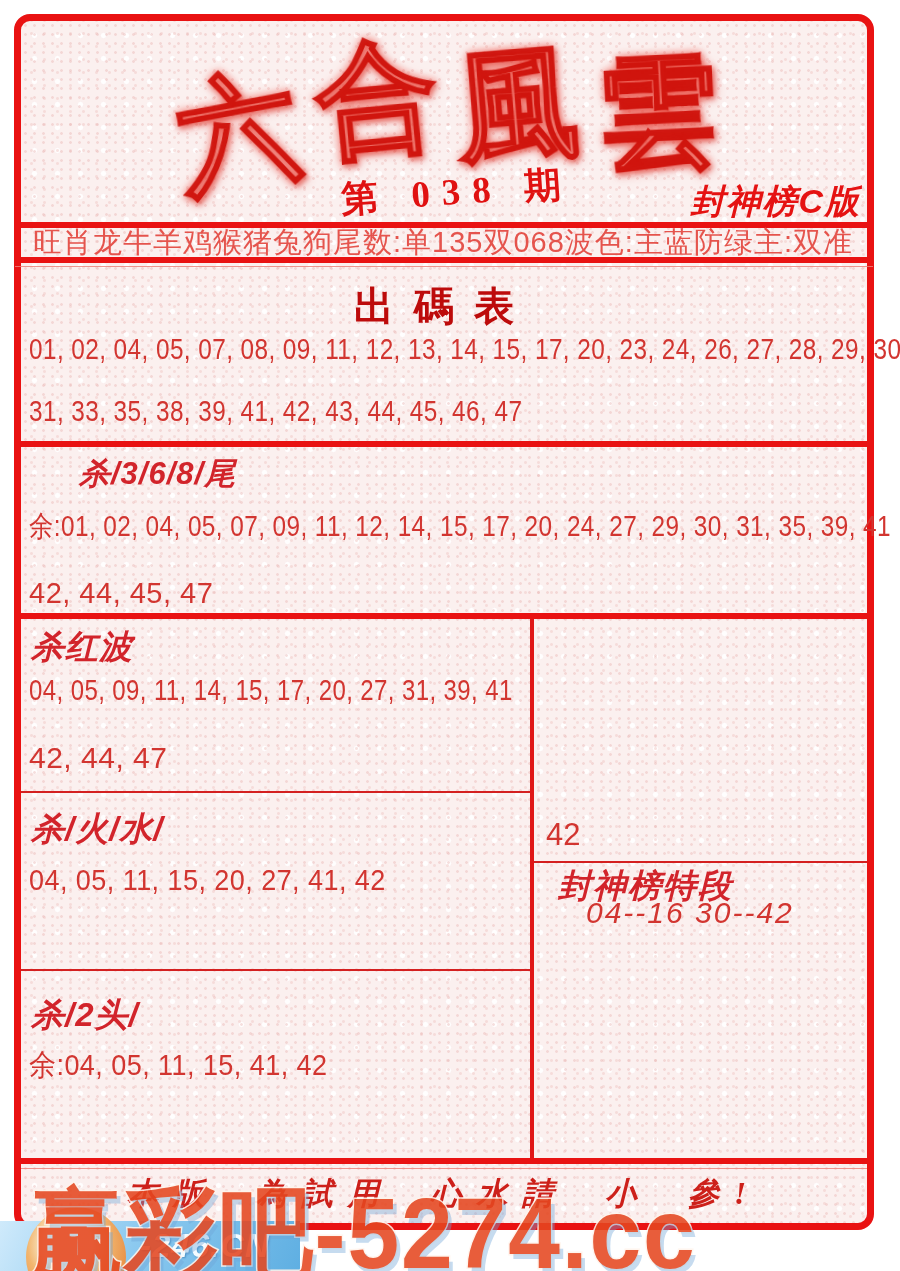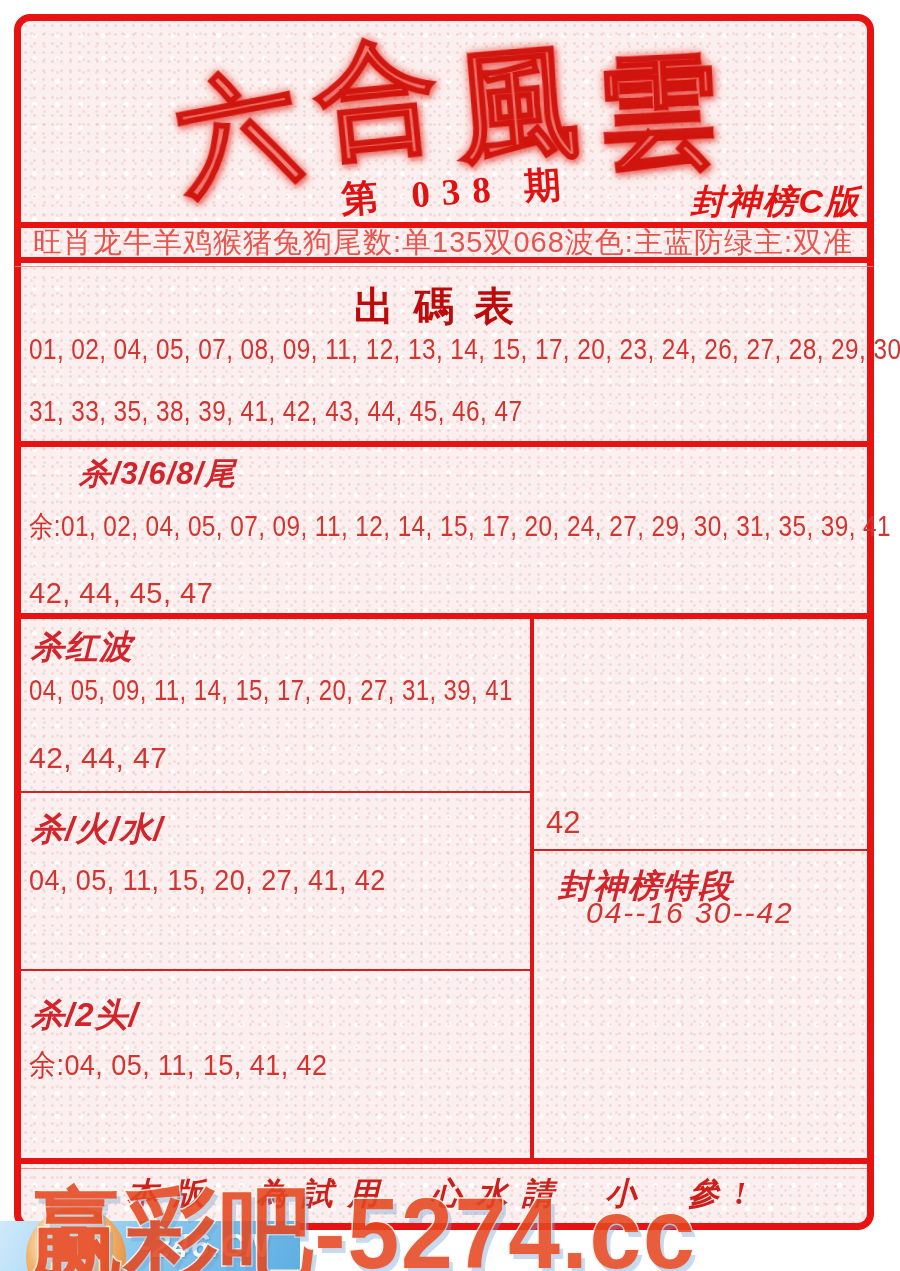--- a/index.html
+++ b/index.html
@@ -110,21 +110,21 @@
   
   .cols{left:0;top:592px;width:846px;height:545px;border-top:6px solid #e91212;}
   .vdivider{position:absolute;left:509px;top:0;width:4px;height:100%;background:#e01616;}
   .cell{position:absolute;box-sizing:border-box;}
   .lcol{left:0;width:509px;}
   .rcol{left:513px;width:333px;}
   .lrow1{top:0;height:174px;border-bottom:2px solid #d42020;}
   .lrow2{top:174px;height:178px;border-bottom:2px solid #d42020;}
   .lrow3{top:352px;height:193px;padding-left:36px;}
   .rrow1{top:0;height:114px;border-bottom:2px solid #d42020;}
-  .rrow2{top:102px;height:130px;border-bottom:2px solid #d42020;}
+  .rrow2{top:114px;height:130px;border-bottom:2px solid #d42020;}
   .rrow3{top:219px;height:326px;border-radius:31px;}
   .val-bottom{position:absolute;left:12px;bottom:8px;font-size:31px;color:#d23530;}
   .teduan-label{
     position:absolute;left:24px;top:26px;
     font-weight:bold;font-style:italic;font-size:33px;color:#d2242b;letter-spacing:2px;
   }
   .teduan-nums{
     position:absolute;left:52px;top:58px;
     font-style:italic;font-size:30px;color:#d23530;letter-spacing:2px;white-space:nowrap;
   }

